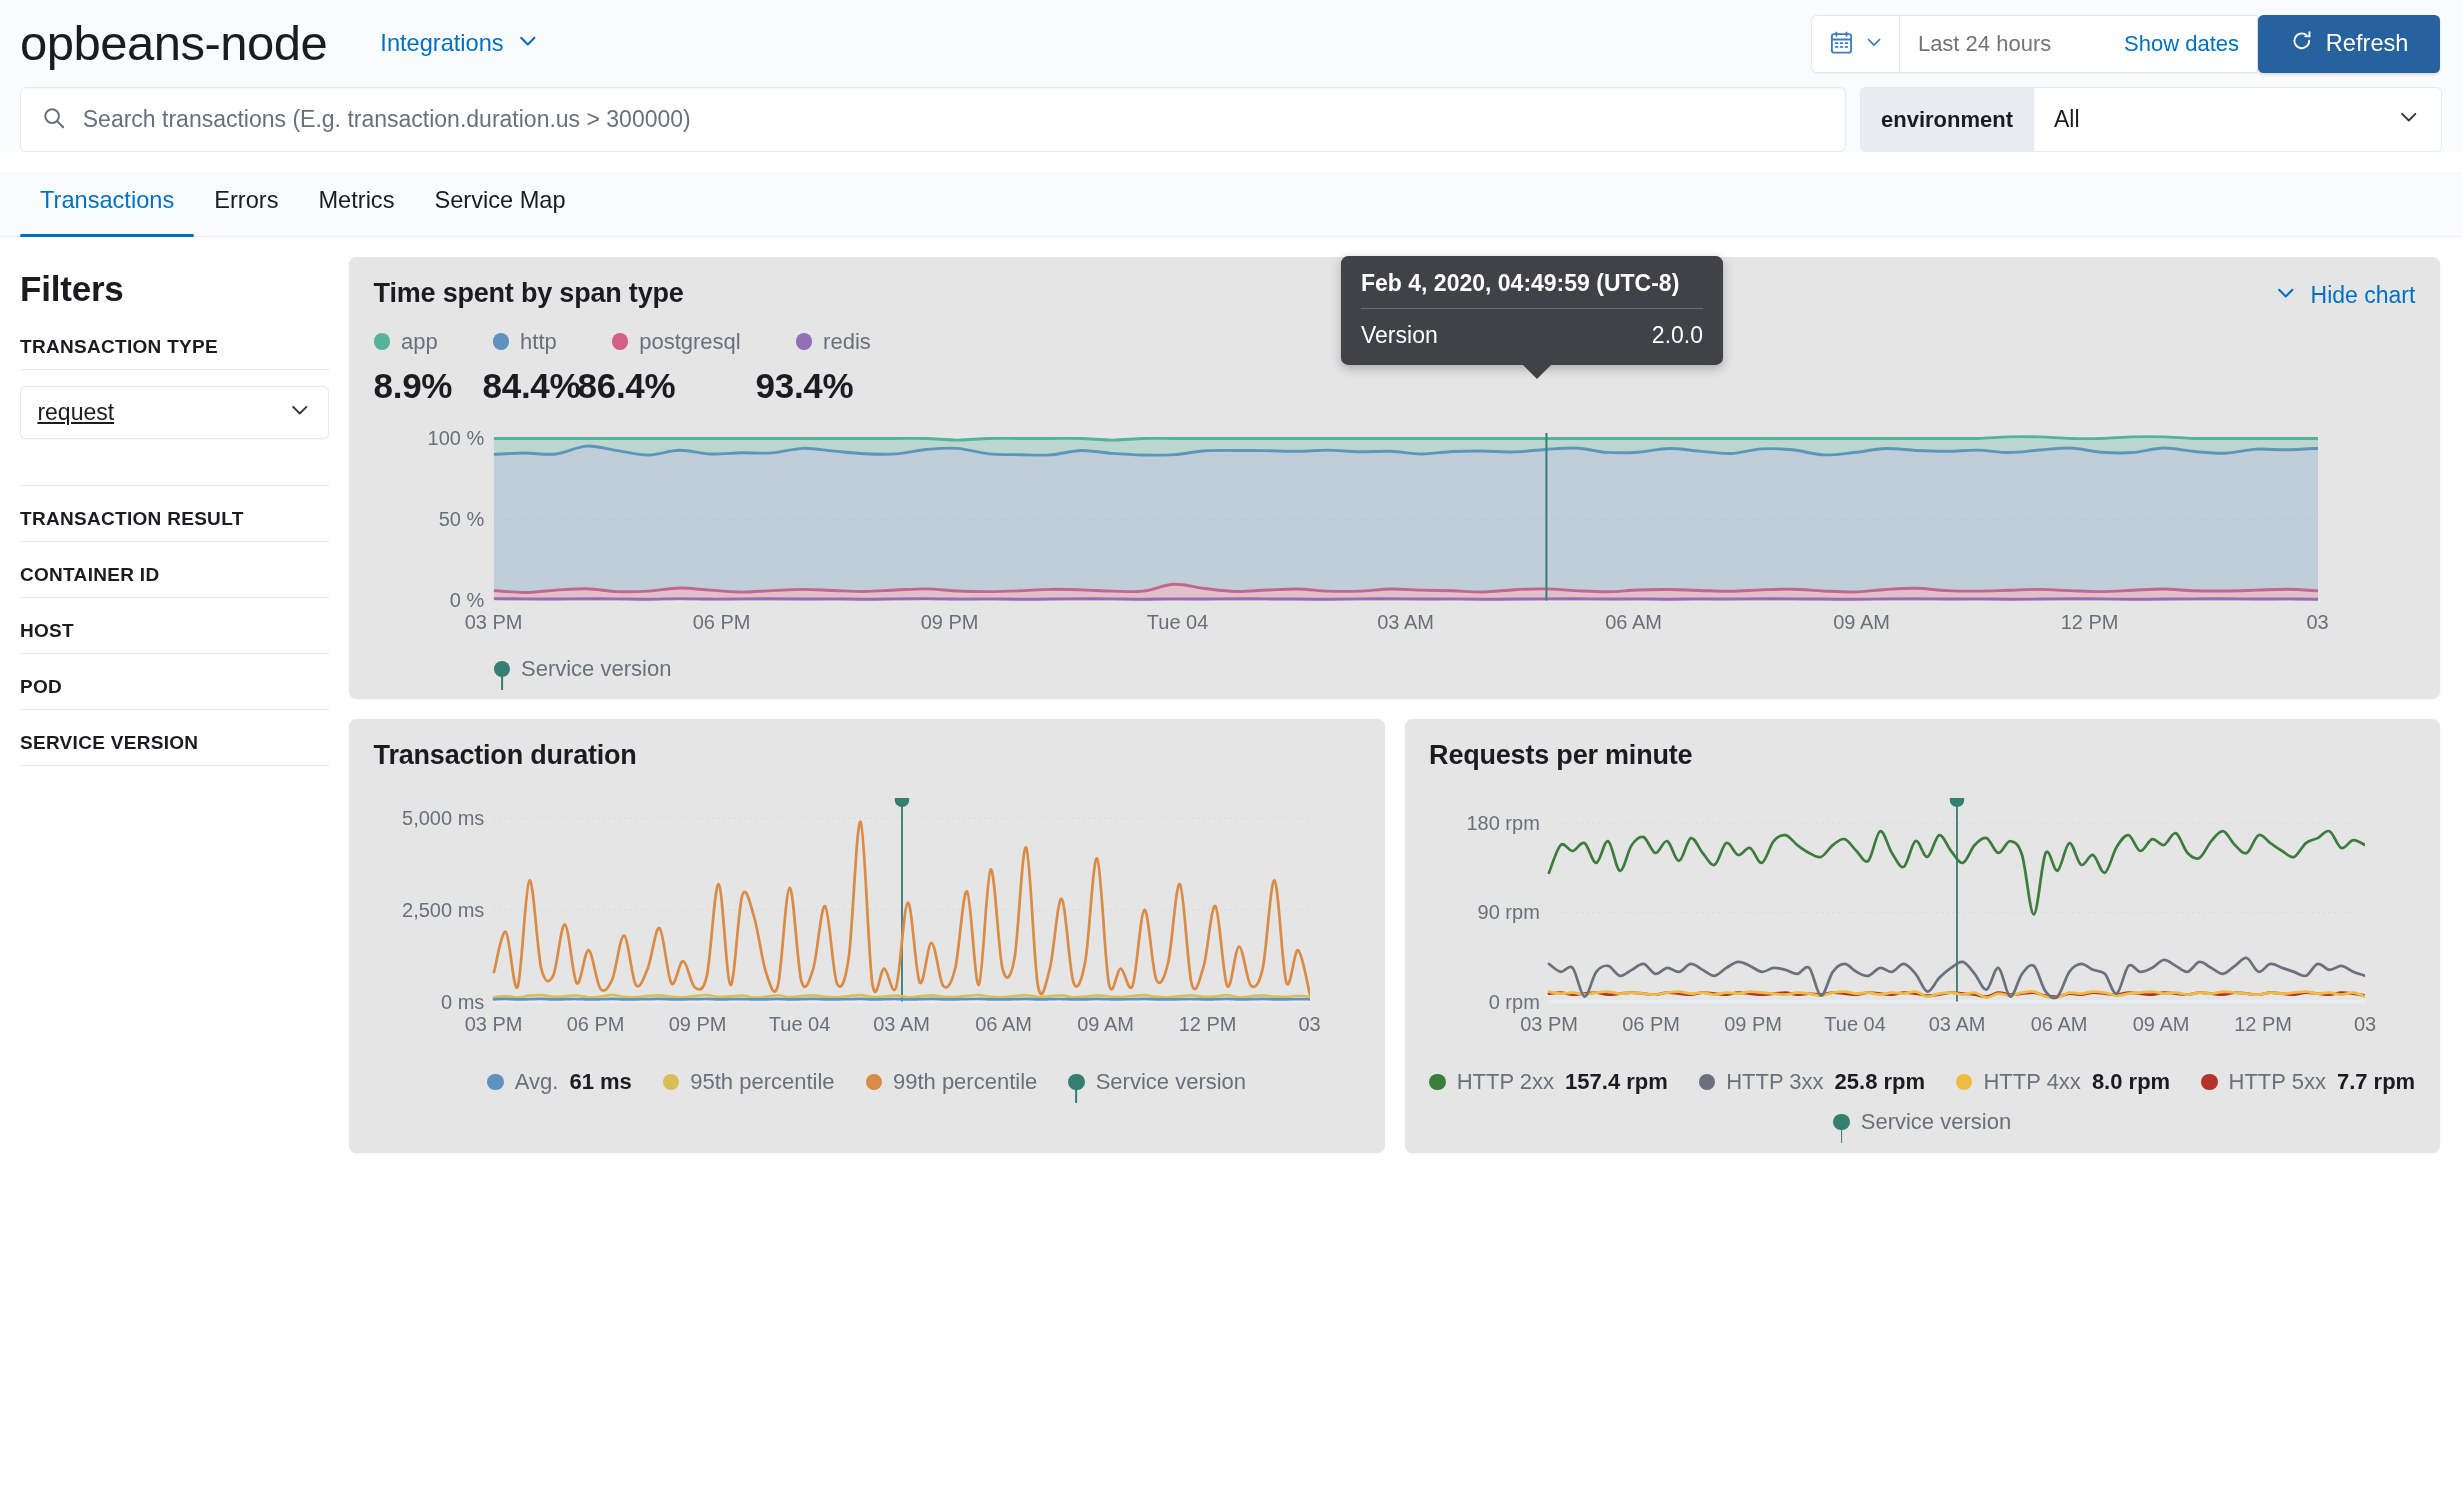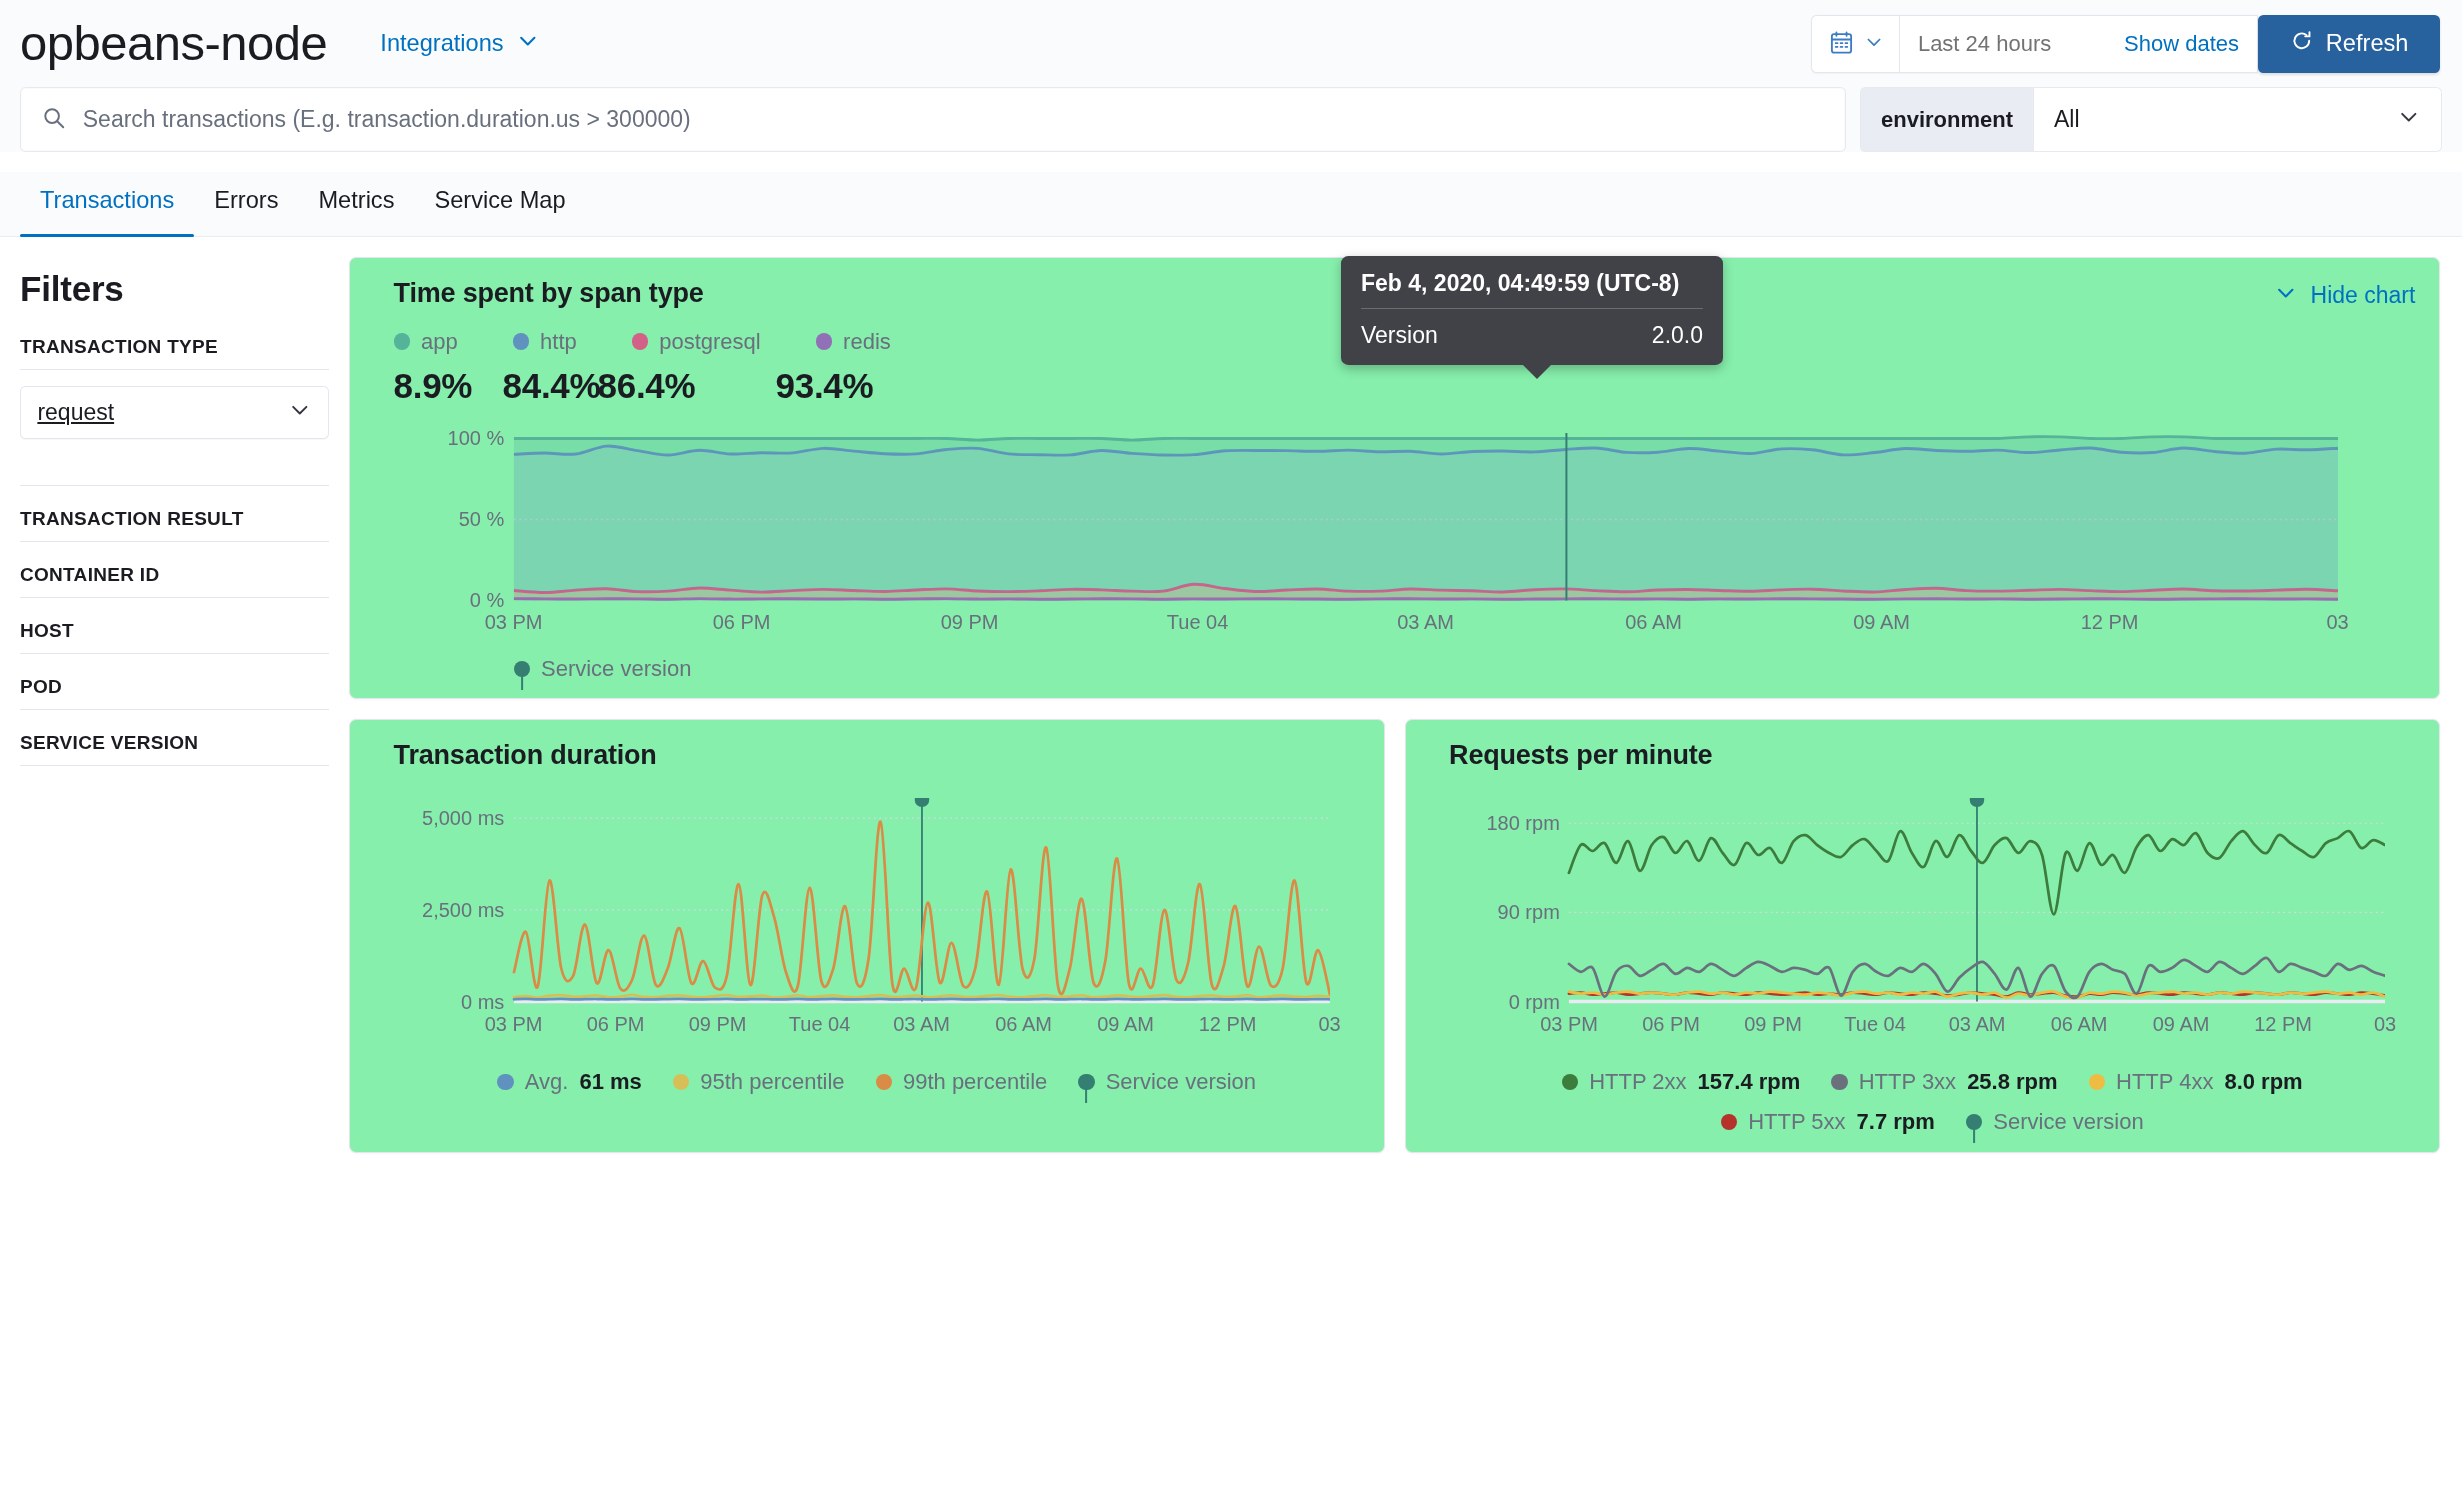--- a/index.html
+++ b/index.html
@@ -107,24 +107,23 @@
     border-radius: 5.5px; display:flex; align-items:center; justify-content:space-between;
     padding: 0 16.4px; font-size: 23px; color:#1A1C21;
     box-shadow: 0 0.9px 0.9px rgba(0,0,0,.03);
     text-decoration: underline;
   }
   .f-gap { height: 35px; }
   .f-item { padding: 22px 0 0 0; }
 
   .content { flex: 1; min-width:0; }
   .card {
-    background:#86efac; border:0.9px solid #E3E6ED; border-radius: 7.3px;
+    background:#e5e5e5; border:0.9px solid #E3E6ED; border-radius: 7.3px;
     box-shadow: 0 0.9px 2.7px rgba(0,0,0,.04);
     position: relative;
-    padding-left: 20px;
   }
   .card-pad { padding: 20px 23.6px 16.4px 23.6px; }
   .card-title { font-size: 27px; font-weight: 700; color:#1A1C21; letter-spacing:-0.2px; }
 
   .hide-chart {
     position:absolute; right: 23.6px; top: 23.6px;
     display:flex; align-items:center; gap: 12.7px;
     color:#0071C2; font-size: 23px; cursor:pointer;
   }
 

